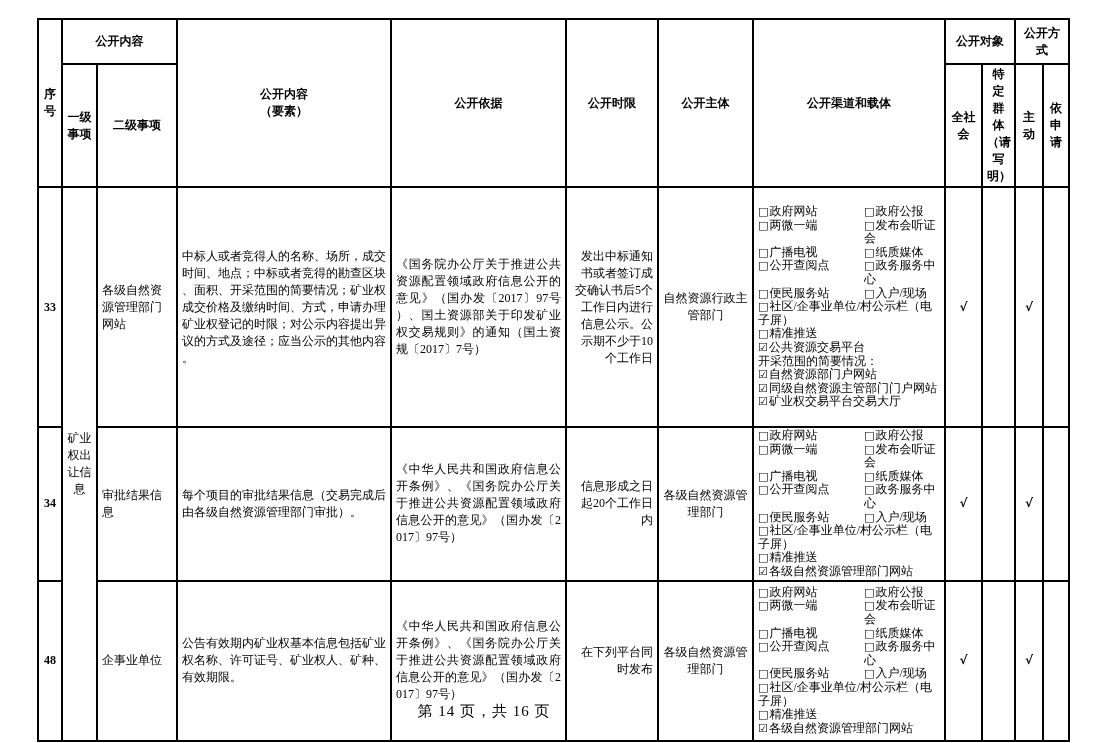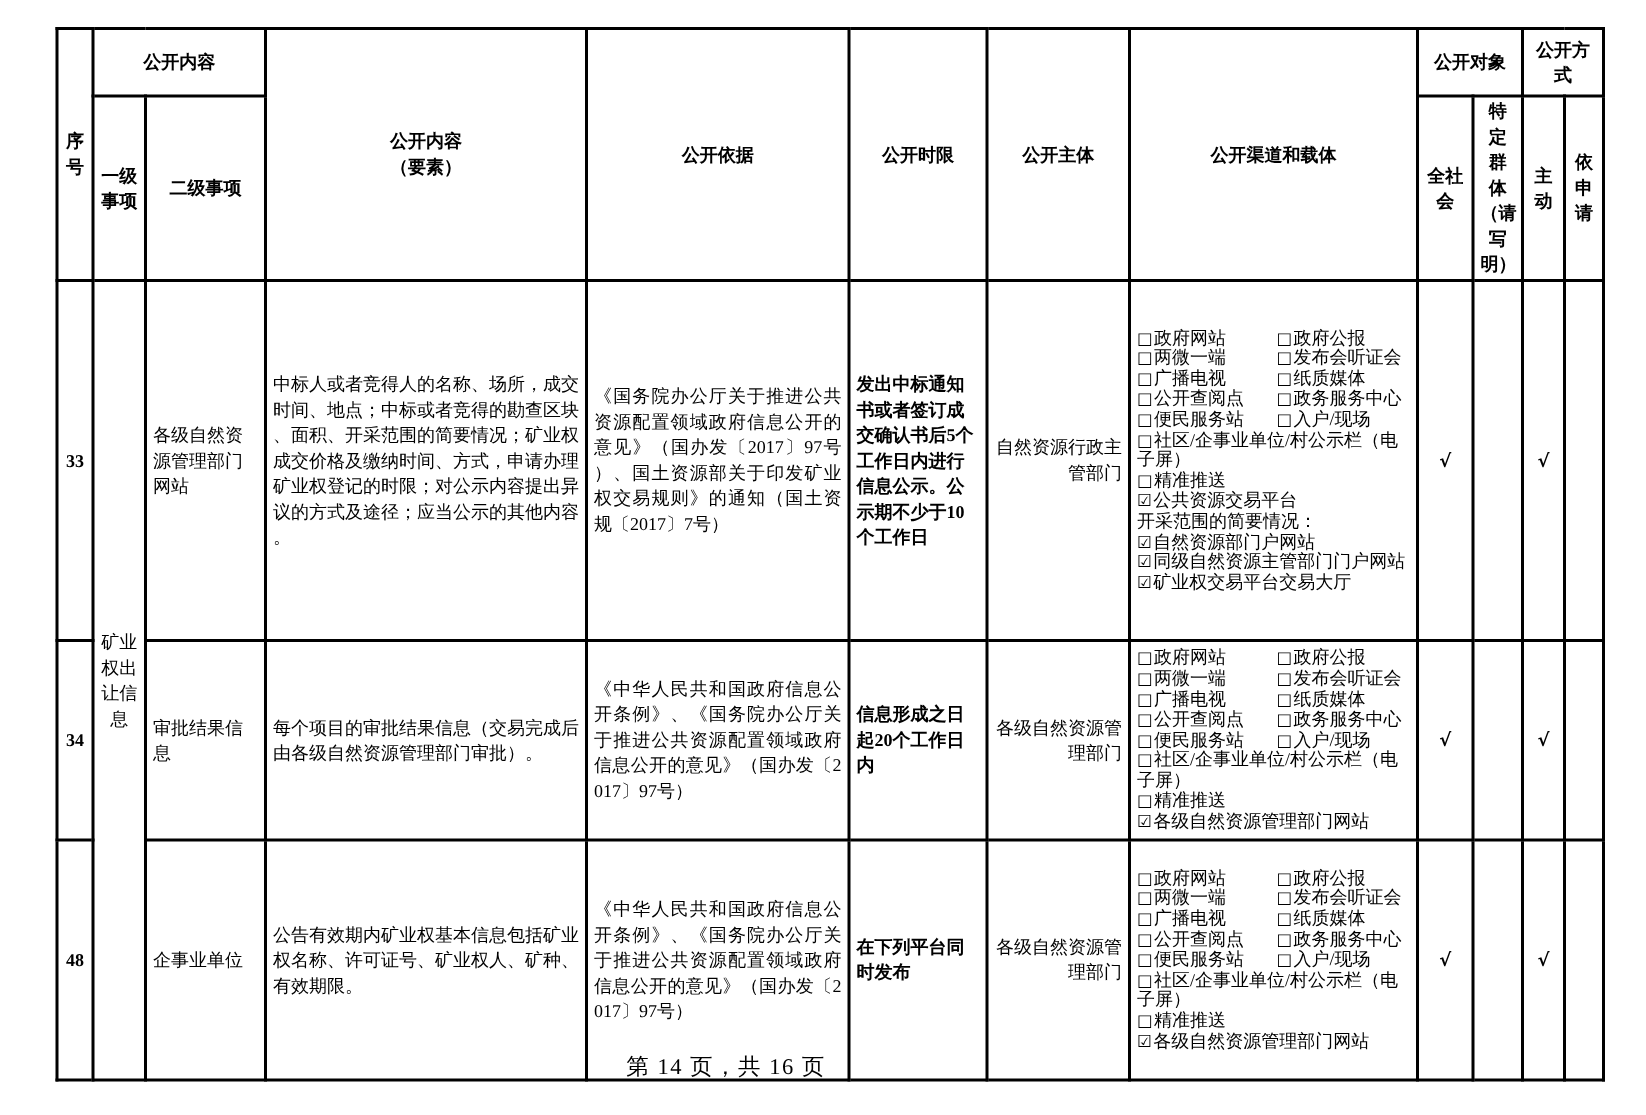--- a/index.html
+++ b/index.html
@@ -41,24 +41,24 @@
     font-size:12.5px;
     line-height:17px;
   }
   .lv2{text-align:left;padding:1px 3px;}
   .txt{
     text-align:justify;
     line-break:anywhere;
     line-height:18px;
     padding:2px 5px;
   }
-  .time{text-align:left;line-height:18px;padding:2px 3px;font-weight:bold;}
-  .subj{text-align:right;line-height:18px;padding:2px 4px;}
+  .time{text-align:right;line-height:18px;padding:2px 3px;}
+  .subj{text-align:center;line-height:18px;padding:2px 4px;}
   .ch{padding:2px 4px;}
-  .ch-line{display:flex;align-items:flex-start;}
+  .ch-line{display:flex;align-items:flex-start;gap:13px;}
   .ch-item{font-size:12px;line-height:13.6px;}
   .ch-left{flex:0 0 93px;}
   .cb{display:inline;margin-right:1px;font-family:"DejaVu Sans",sans-serif;font-size:11px;}
   .chk{font-size:12px;font-family:"DejaVu Sans",sans-serif;}
   .footer{
     position:absolute;left:0;top:702px;width:968px;
     text-align:center;
     font-size:15px;
     letter-spacing:1px;
   }

